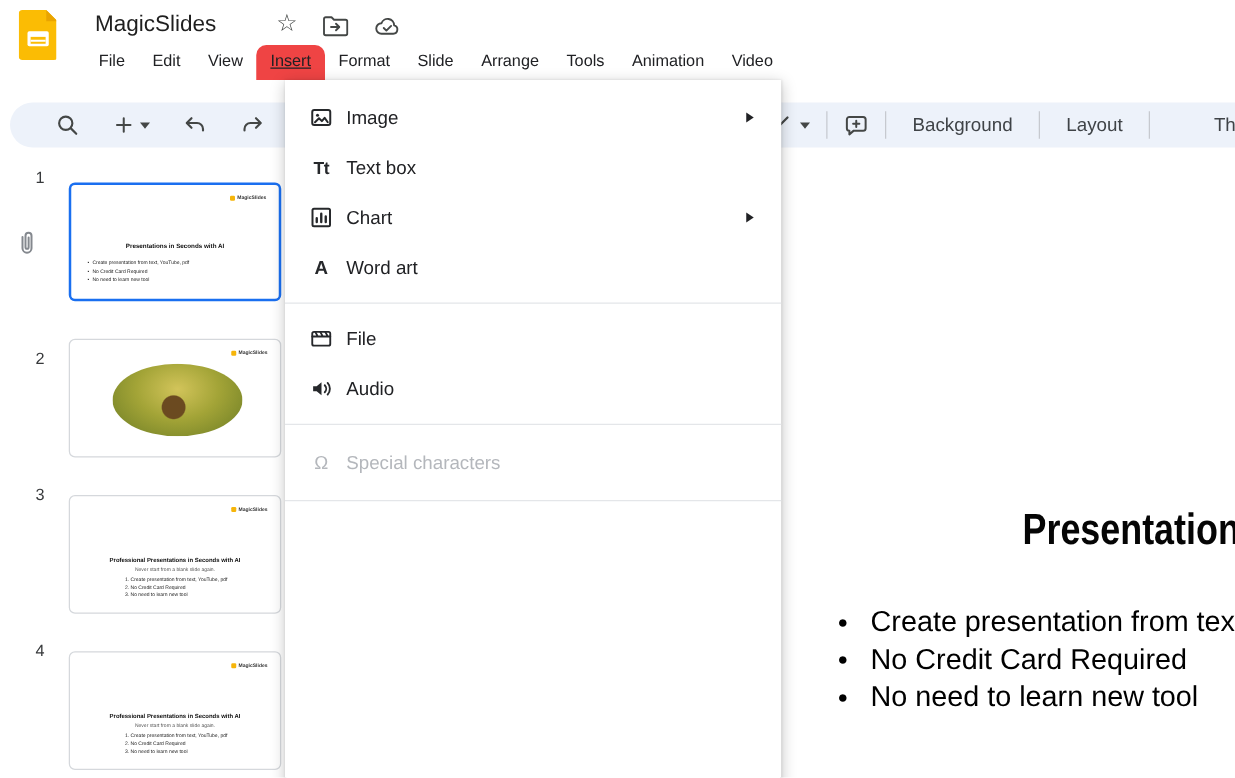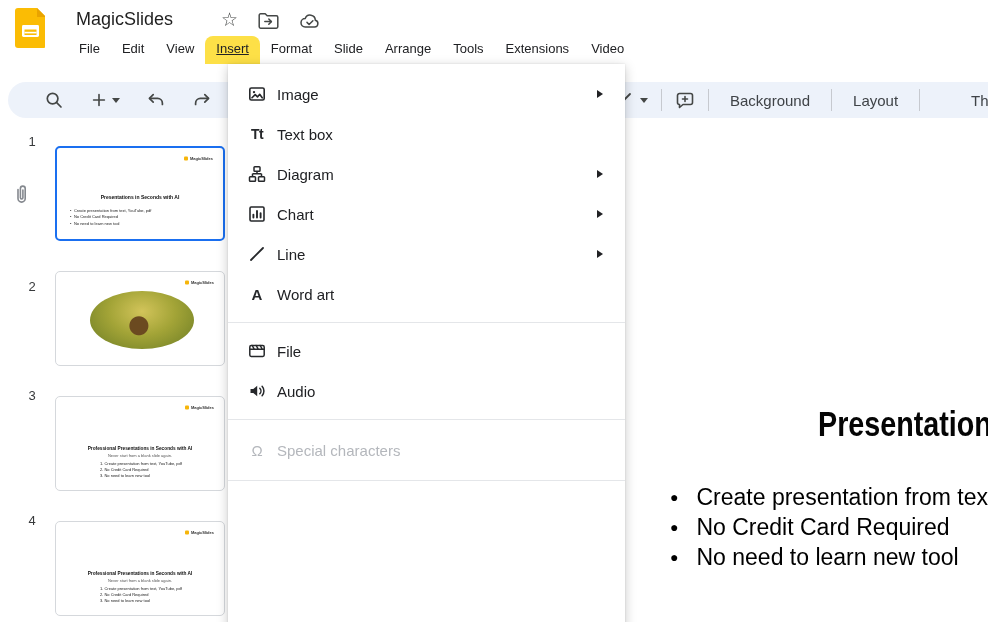--- a/index.html
+++ b/index.html
@@ -16,21 +16,21 @@
   .logo{left:15px;top:8px;width:30px;height:40px;}
   .doc-title{left:76px;top:9px;font-size:18px;color:#1f1f1f;white-space:nowrap;}
   .hicon{color:#444746;display:flex;align-items:center;justify-content:center;}
   .star{left:221px;top:10px;font-size:19px;line-height:20px;}
   .movefolder{left:258px;top:12px;}
   .cloudicon{left:299px;top:12px;}
 
   
   .menubar{left:68px;top:36px;height:28px;display:flex;font-size:13px;color:#202124;}
   .menu-item{padding:5px 11px;border-radius:8px 8px 0 0;white-space:nowrap;}
-  .menu-item.active{background:#fde047;text-decoration:underline;}
+  .menu-item.active{background:#ef4444;text-decoration:underline;}
 
   
   .toolbar{left:8px;right:-34px;top:82px;height:36px;background:#edf2fa;border-radius:20px;}
   .tb-left{position:absolute;left:36px;top:0;height:100%;display:flex;align-items:center;gap:26px;color:#444746;}
   .tb-right{position:absolute;left:606px;top:0;height:100%;display:flex;align-items:center;color:#444746;}
   .plusgroup{display:flex;align-items:center;gap:4px;}
   .caret{width:0;height:0;border-left:4px solid transparent;border-right:4px solid transparent;border-top:5px solid #444746;}
   .tb-sep{width:1px;height:22px;background:#c6c9cf;margin:0 13px;}
   .tb-label{font-size:15px;color:#3f4347;padding:0 8px;white-space:nowrap;}
   .theme-push{margin-left:30px;}
@@ -110,21 +110,21 @@
 
   <div class="abs menubar">
     <span class="menu-item">File</span>
     <span class="menu-item">Edit</span>
     <span class="menu-item">View</span>
     <span class="menu-item active">Insert</span>
     <span class="menu-item">Format</span>
     <span class="menu-item">Slide</span>
     <span class="menu-item">Arrange</span>
     <span class="menu-item">Tools</span>
-    <span class="menu-item">Extensions</span>
+    <span class="menu-item">Animation</span>
     <span class="menu-item">Video</span>
   </div>
 
   <div class="abs toolbar">
     <div class="tb-left">
       <span>
         <svg width="20" height="20" viewBox="0 0 20 20" fill="none" stroke="currentColor" stroke-width="1.7" stroke-linecap="round">
           <circle cx="8.6" cy="8.6" r="5.3"></circle>
             <path d="M12.7 12.7L17 17"></path>
         </svg>
@@ -279,54 +279,33 @@
     </div>
 
     <div class="mi">
       <span class="mi-ic">
           <span class="tt">Tt</span>
         </span>
       <span class="mi-label">Text box</span>
     </div>
 
 
-    <div class="mi">
-      <span class="mi-ic">
-        <svg width="20" height="20" viewBox="0 0 20 20" fill="none" stroke="currentColor" stroke-width="1.5" stroke-linejoin="round">
-          <rect x="7" y="2.8" width="6" height="4.4" rx="0.8"></rect>
-          <rect x="2.5" y="12.8" width="6" height="4.4" rx="0.8"></rect>
-          <rect x="11.5" y="12.8" width="6" height="4.4" rx="0.8"></rect>
-          <path d="M10 7.2v2.6M5.5 9.8h9M5.5 9.8v3M14.5 9.8v3"></path>
-        </svg>
-      </span>
-      <span class="mi-label">Diagram</span>
-      <span class="mi-arrow"></span>
-    </div>
 
 
     <div class="mi">
       <span class="mi-ic">
         <svg width="20" height="20" viewBox="0 0 20 20" fill="none" stroke="currentColor" stroke-width="1.6" stroke-linecap="round" stroke-linejoin="round">
           <rect x="3" y="3" width="14" height="14" rx="1.2"></rect>
           <path d="M6.4 13.6v-3M10 13.6V7M13.6 13.6V9.2" stroke-width="1.9"></path>
         </svg>
       </span>
       <span class="mi-label">Chart</span>
       <span class="mi-arrow"></span>
     </div>
 
-    <div class="mi">
-      <span class="mi-ic">
-        <svg width="20" height="20" viewBox="0 0 20 20" fill="none" stroke="currentColor" stroke-width="1.8" stroke-linecap="round">
-          <path d="M4 16L16 4"></path>
-        </svg>
-      </span>
-      <span class="mi-label">Line</span>
-      <span class="mi-arrow"></span>
-    </div>
 
     <div class="mi">
       <span class="mi-ic">
           <span class="wa">A</span>
         </span>
       <span class="mi-label">Word art</span>
     </div>
 
     <div class="mi-div"></div>
 

